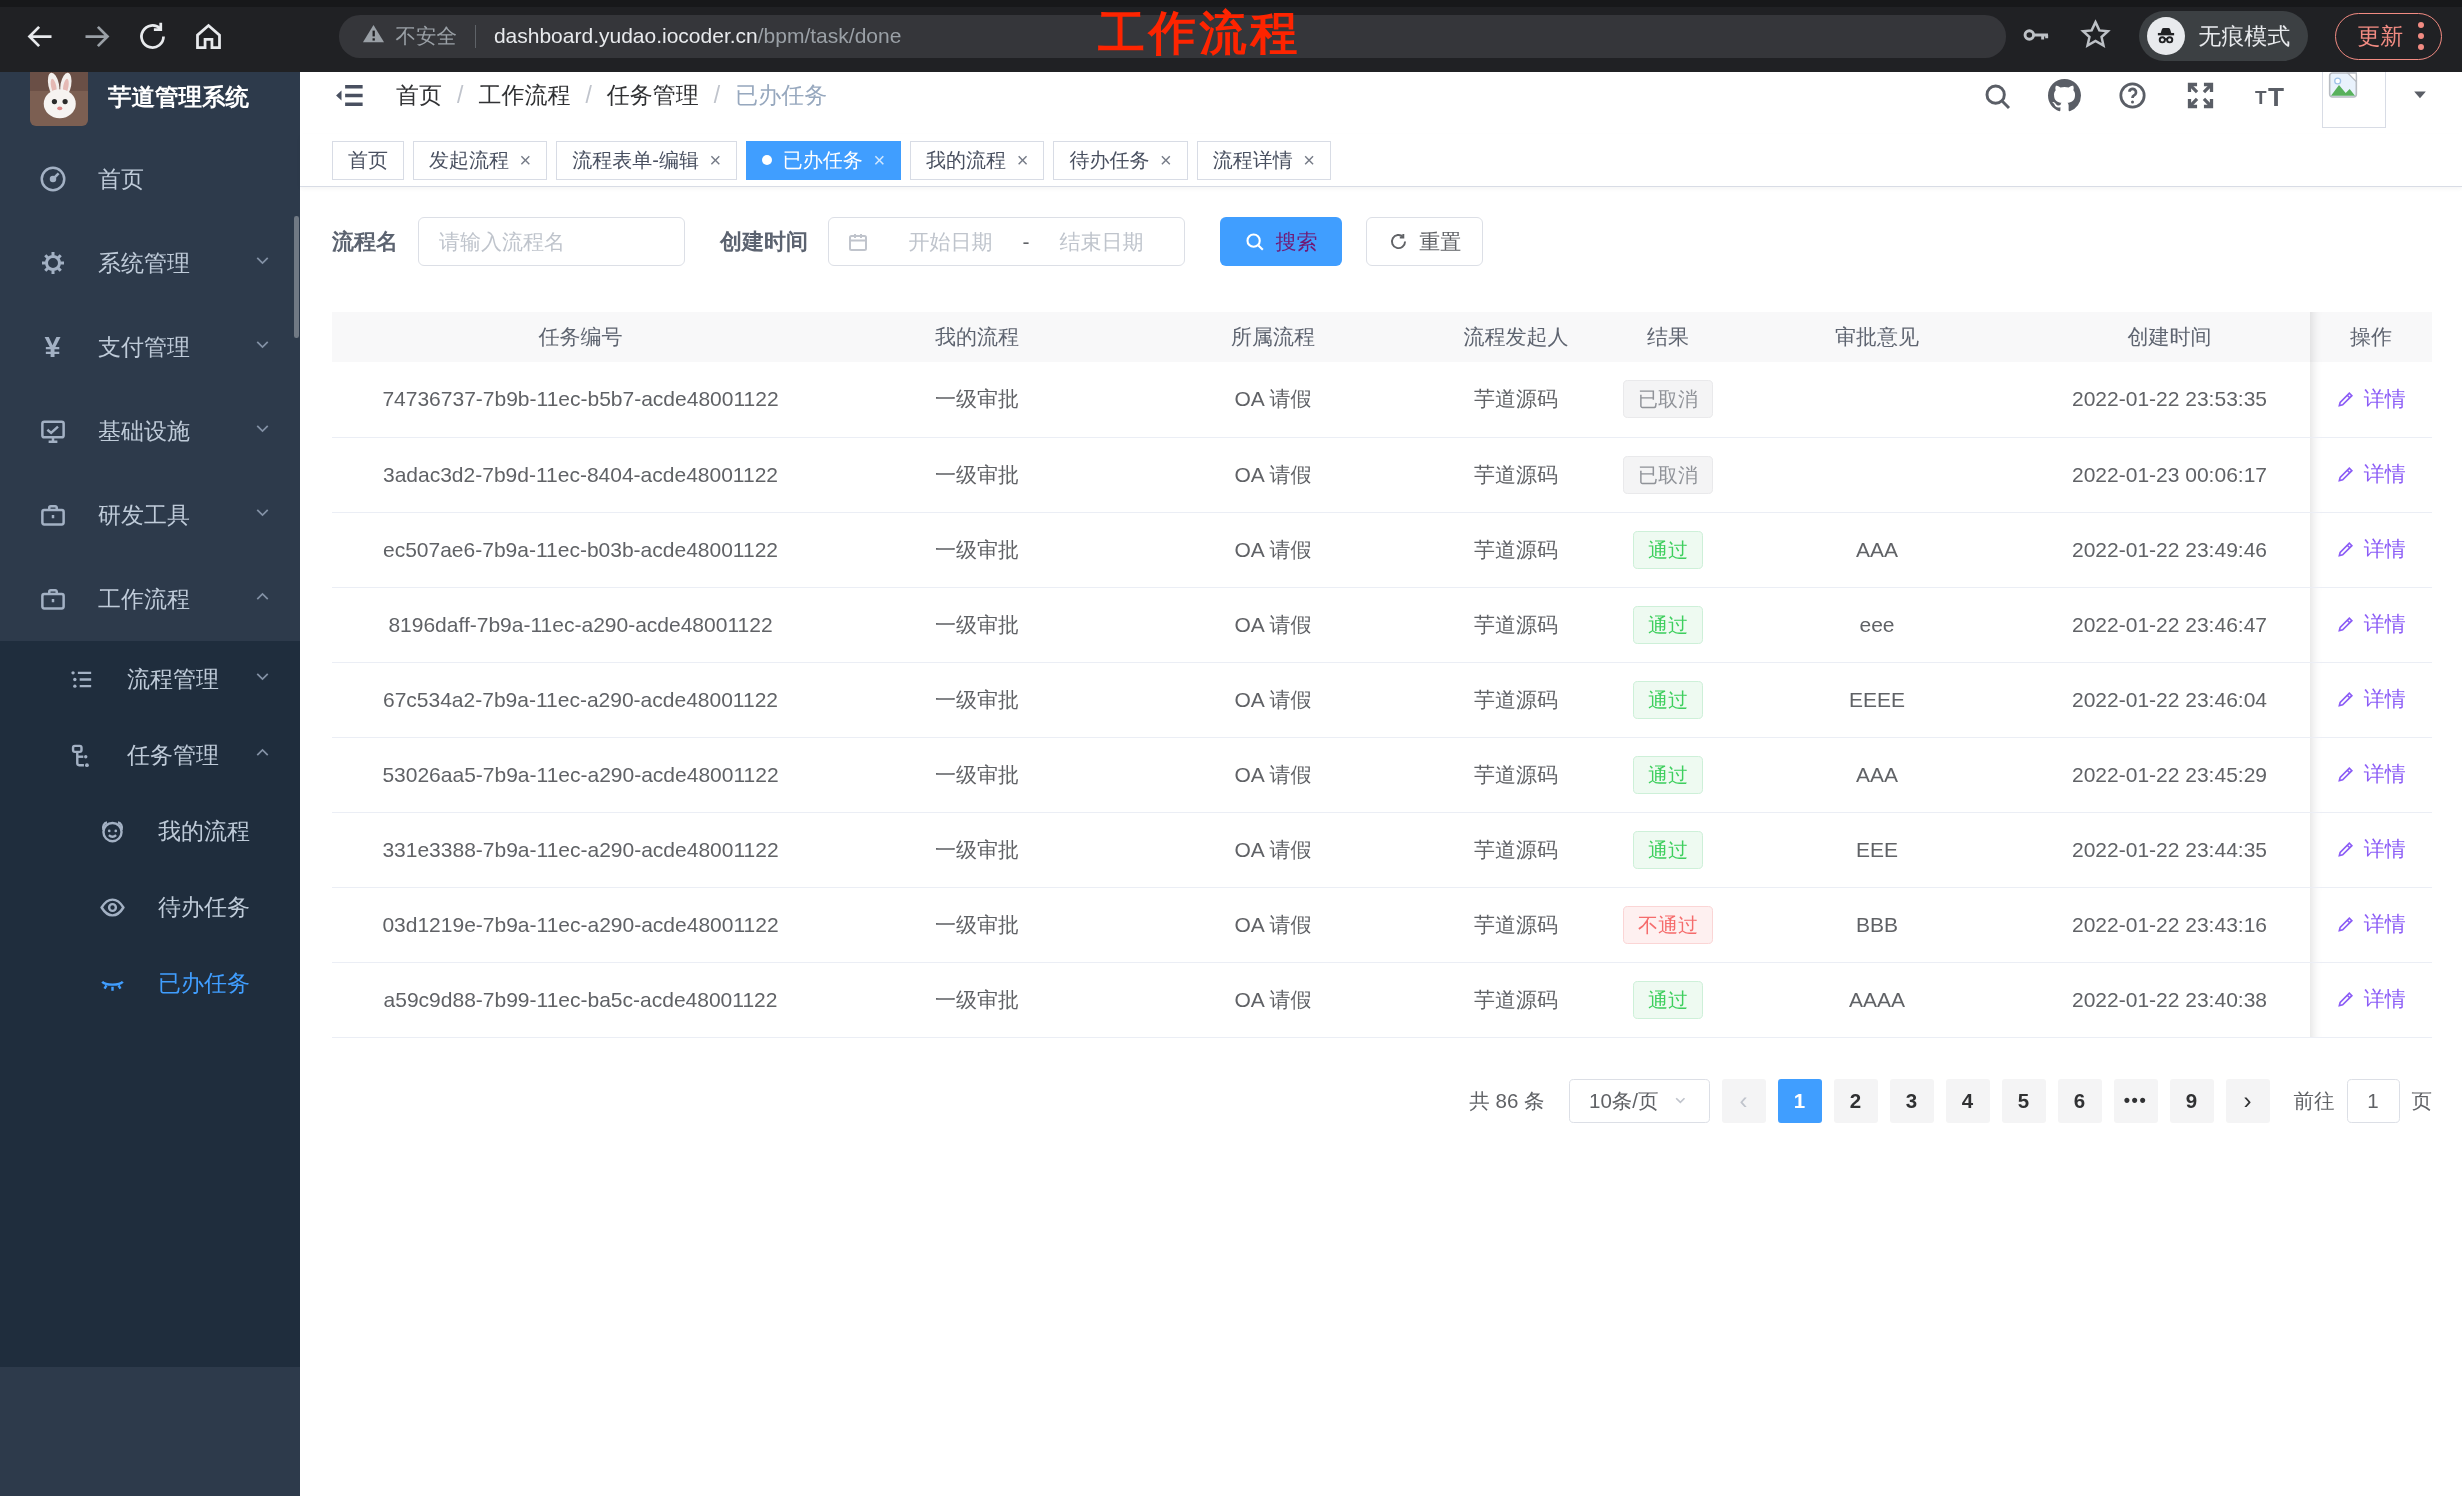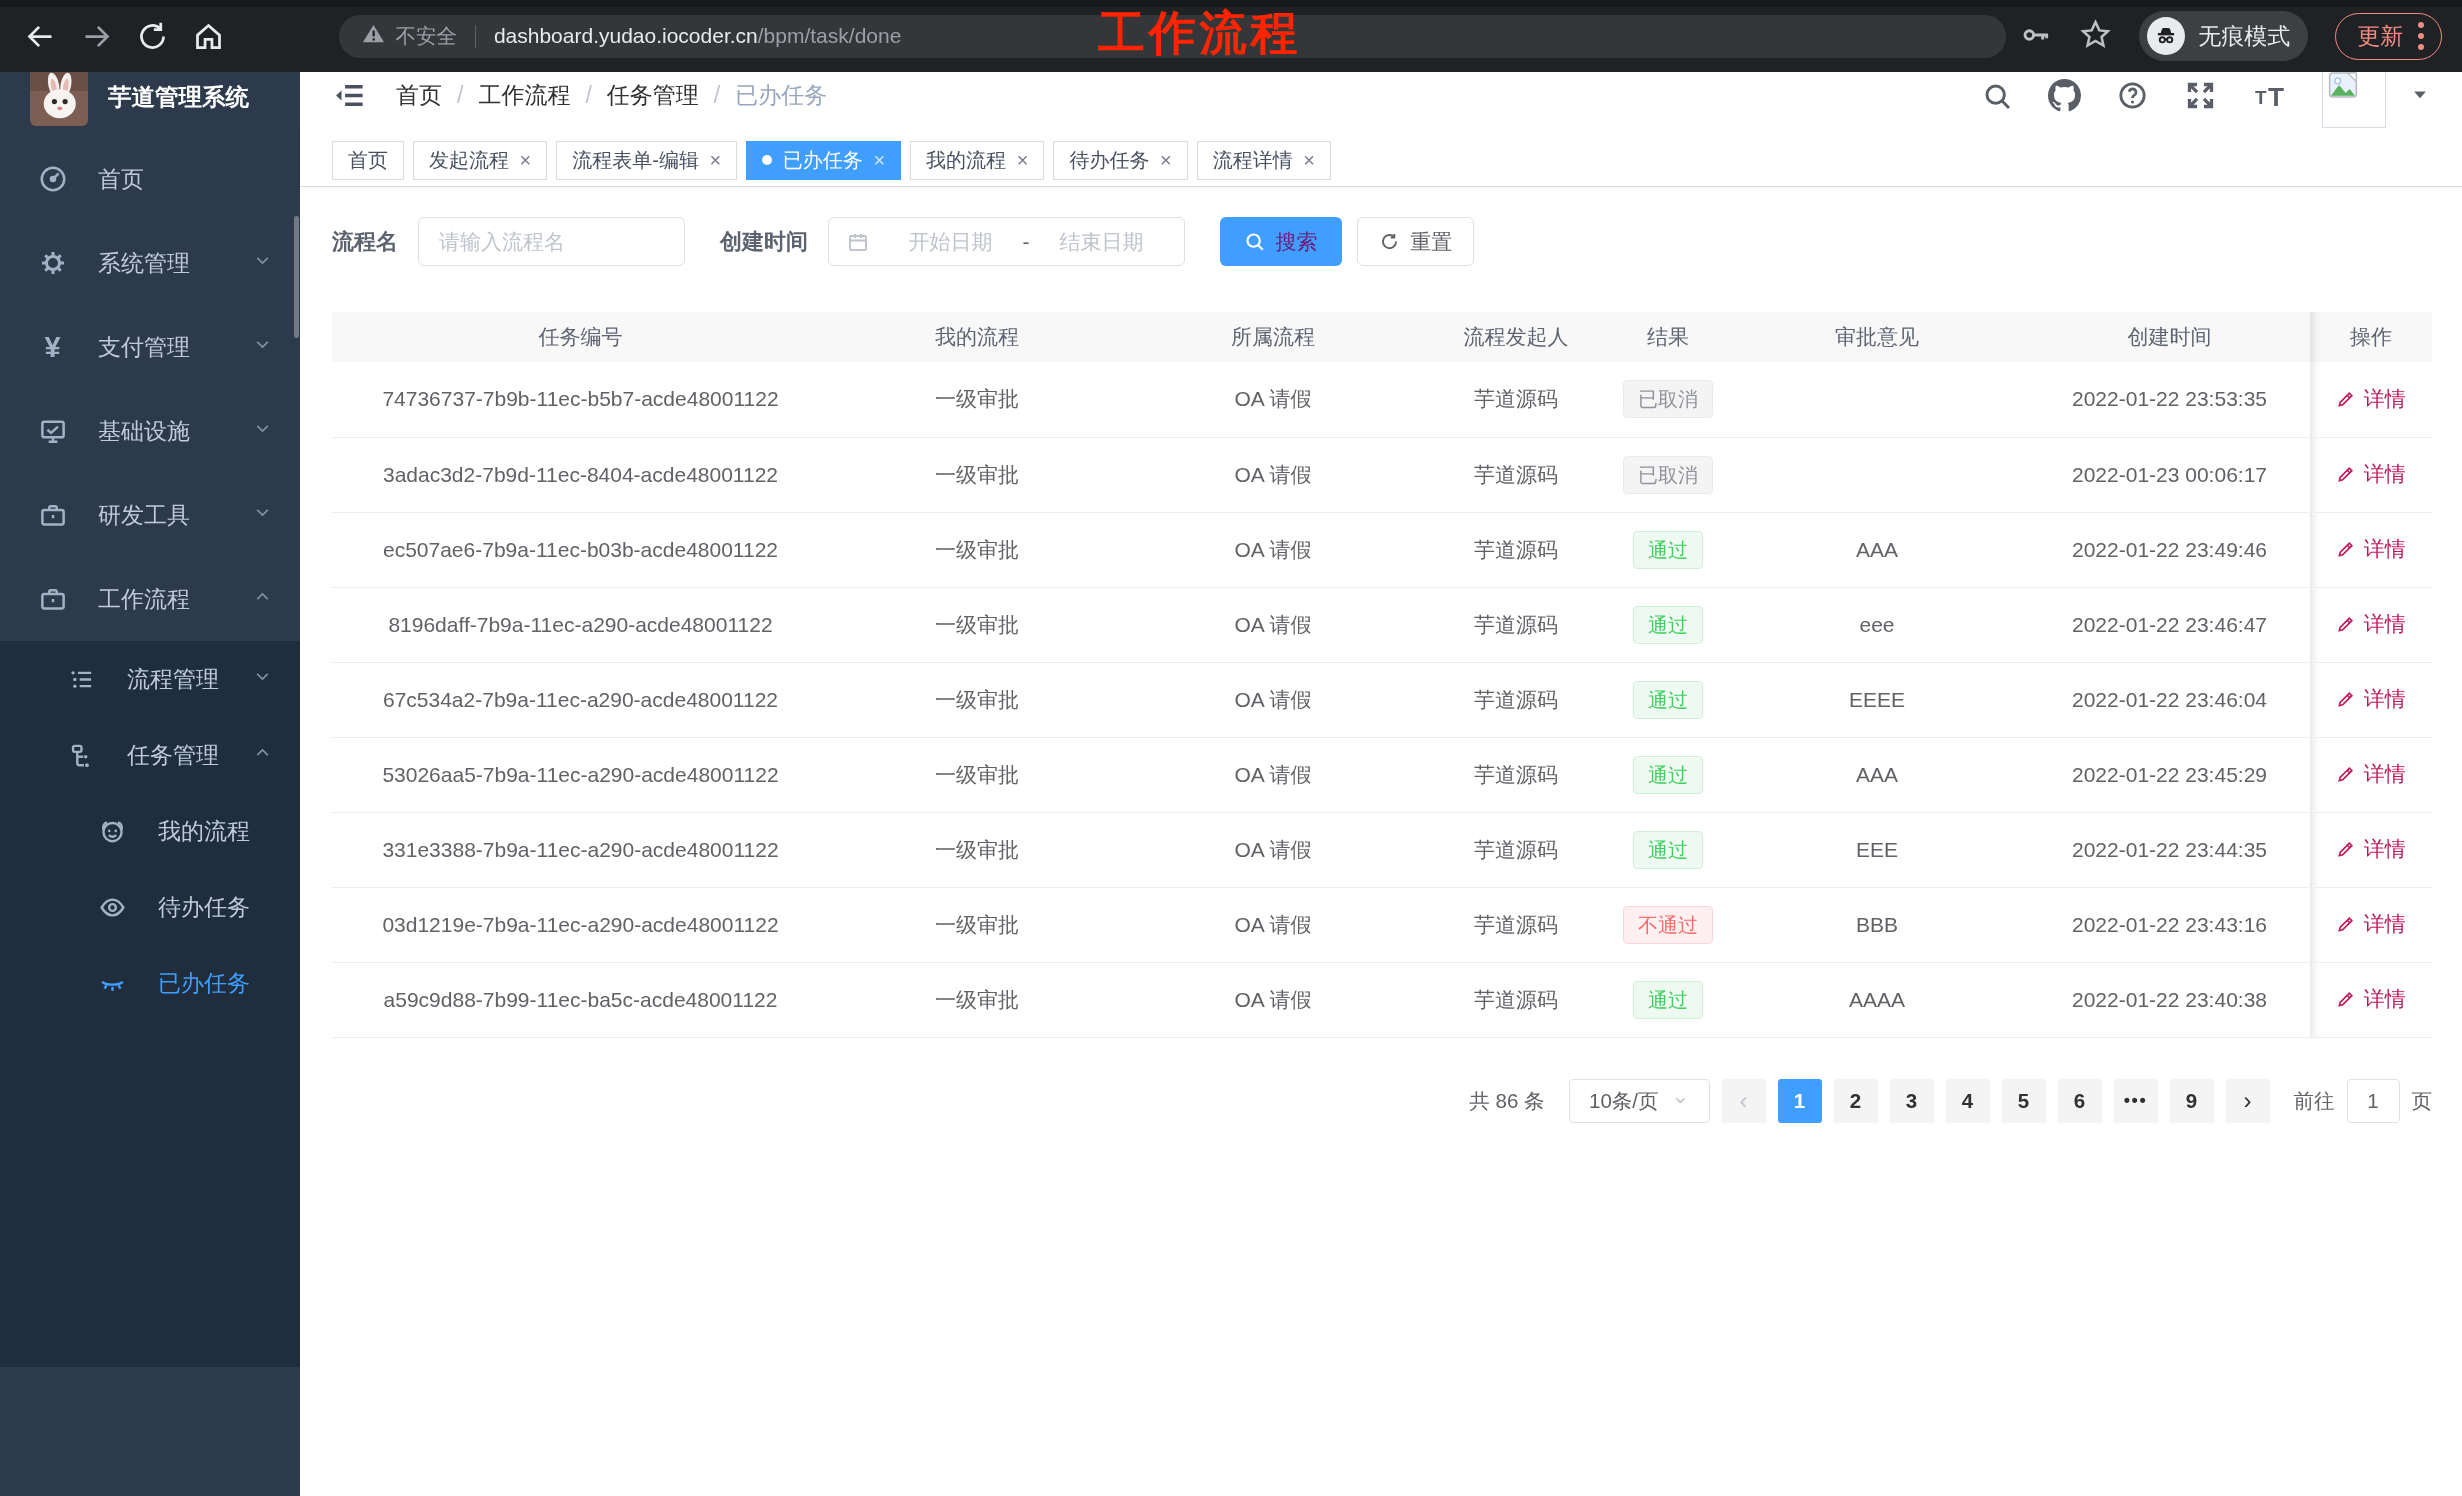--- a/index.html
+++ b/index.html
@@ -87,35 +87,35 @@
   .name-input::placeholder { color:#bfc4cc; }
   .gap40 { width:35px; }
   .date-box { width:357px; height:49px; border:0.8px solid #dcdfe6; border-radius:6px;
     display:flex; align-items:center; padding:0 16.7px; color:#bfc4cc; font-size:21px; cursor:pointer; }
   .date-box .cal { color:#c0c4cc; margin-right:15px; display:flex; }
   .date-box .dph { flex:1; text-align:center; }
   .date-box .dsep { color:#606266; margin:0 6px; }
   .btn { height:49px; border-radius:6px; display:inline-flex; align-items:center; gap:10.6px;
     font-size:21px; cursor:pointer; border:0.8px solid transparent; }
   .btn-primary { background:#409eff; color:#701a75; padding:0 23px; margin-left:35px; }
-  .btn-plain { background:#fff; color:#606266; border-color:#dcdfe6; padding:0 21px; margin-left:15px; }
+  .btn-plain { background:#fff; color:#606266; border-color:#dcdfe6; padding:0 21px; margin-left:24px; }
 
   
   table { margin-top:46px; width:2100px; border-collapse:collapse; table-layout:fixed; }
   col.c1{width:497px} col.c2{width:296px} col.c3{width:296px} col.c4{width:190px}
   col.c5{width:114px} col.c6{width:304px} col.c7{width:281px} col.c8{width:122px}
   thead th { background:#f8f8f9; height:50px; font-size:21px; font-weight:500; color:#5e6470; text-align:center; }
   tbody td { height:75px; border-bottom:0.8px solid #ebeef5; font-size:21px; color:#606266; text-align:center; }
   .op-col { box-shadow:inset 12px 0 10.6px -10.6px rgba(0,0,0,.14); }
   .tag { display:inline-block; height:38px; line-height:36px; padding:0 13.7px;
     border-radius:4.6px; font-size:20px; border:0.8px solid transparent; }
   .tag-info { color:#909399; background:#f4f4f5; border-color:#e9e9eb; }
   .tag-success { color:#3ecf5e; background:#eefaf1; border-color:#cdf0d8; }
   .tag-danger { color:#f56c6c; background:#fef0f0; border-color:#fbd5d5; }
-  .detail-link { color:#be185d; display:inline-flex; align-items:center; gap:7.6px; cursor:pointer; font-size:21px; }
+  .detail-link { color:#8b5cf6; display:inline-flex; align-items:center; gap:7.6px; cursor:pointer; font-size:21px; }
 
   
   .pagination { margin-top:41px; display:flex; align-items:center; justify-content:flex-end;
     gap:12px; font-size:20.5px; color:#606266; width:2100px; }
   .pg-total { margin-right:12px; }
   .size-select { width:141px; height:44px; border:0.8px solid #dcdfe6; border-radius:4.6px;
     display:flex; align-items:center; justify-content:center; gap:13.7px; cursor:pointer; color:#606266; }
   .size-select .sc { color:#c0c4cc; display:flex; }
   .pg-btn { min-width:44px; height:44px; padding:0 6px; background:#f4f4f5; border-radius:3px;
     display:inline-flex; align-items:center; justify-content:center; font-size:20.5px; color:#303133;

